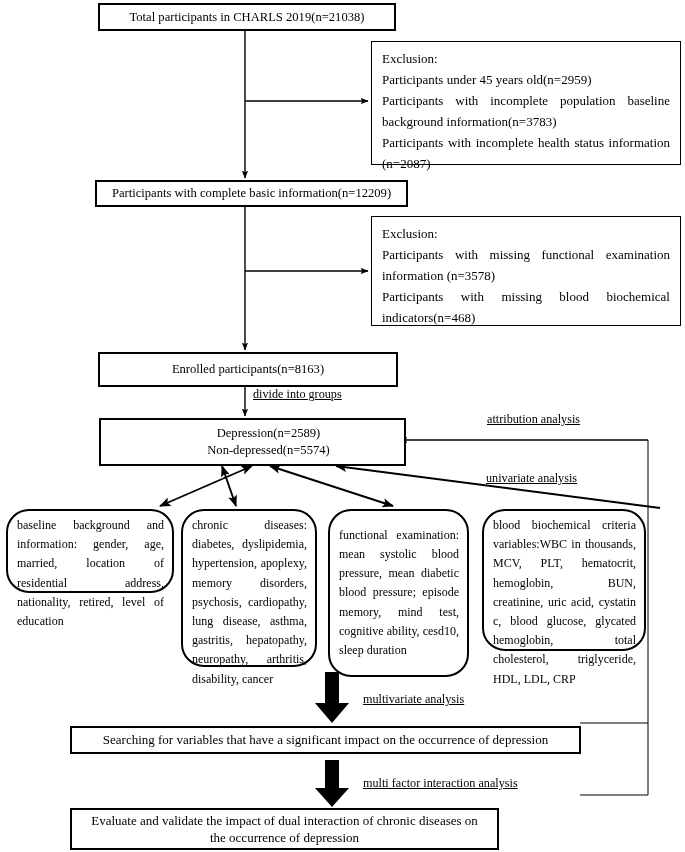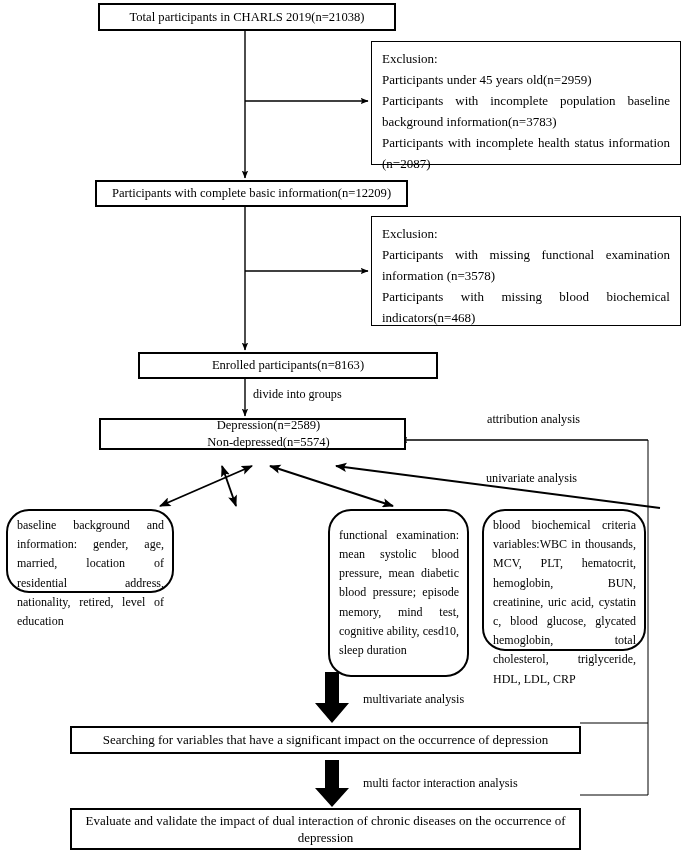--- a/index.html
+++ b/index.html
@@ -56,20 +56,21 @@
   .fs15 { font-size: 12.6px; }
   .fs14 { font-size: 13px; }
   .fs13 { font-size: 12.0px; }
   .lbl {
     position: absolute;
     font-family: "Liberation Serif", "DejaVu Serif", serif;
     font-size: 12.2px;
     color: #000000;
     white-space: nowrap;
     z-index: 3;
+    text-decoration: underline;
   }
   .fatarrow {
     position: absolute;
     z-index: 3;
   }
 </style>
 </head>
 <body>
 
 <div id="canvas">
@@ -121,44 +122,47 @@
   <div class="box ctr fs15 pad-a" style="left:95px; top:180px; width:313px; height:27px;">
     <span>Participants with complete basic information(n=12209)</span>
   </div>
 
   <div class="box thin just fs14 pad-b" style="left:371px; top:216px; width:310px; height:110px; justify-content:flex-start;">
     <div style="text-align-last:left;">Exclusion:</div>
     <div>Participants with missing functional examination information (n=3578)</div>
     <div>Participants with missing blood biochemical indicators(n=468)</div>
   </div>
 
-  <div class="box ctr fs15 pad-a" style="left:98px; top:352px; width:300px; height:27px;margin-left:40px;">
+  <div class="box ctr fs15 pad-a" style="left:98px; top:352px; width:300px; height:35px;">
     <span>Enrolled participants(n=8163)</span>
   </div>
 
   <div class="lbl" style="left:253px; top:387px;">
     <span>divide into groups</span>
   </div>
 
-  <div class="box ctr fs15" style="left:99px; top:418px; width:307px; height:32px;padding-left:32px;">
+  <div class="box ctr fs15" style="left:99px; top:418px; width:307px; height:48px;padding-left:32px;">
     <div>Depression(n=2589)</div>
     <div>Non-depressed(n=5574)</div>
   </div>
 
   <div class="lbl" style="left:487px; top:412px;">
     <span>attribution analysis</span>
   </div>
   <div class="lbl" style="left:486px; top:471px;">
     <span>univariate analysis</span>
   </div>
 
   <div class="box just-b fs13 pad-c" style="left:6px; top:509px; width:168px; height:84px; justify-content:flex-start;">
     <div>baseline background and information: gender, age, married, location of residential address, nationality, retired, level of education</div>
   </div>
 
+  <div class="box just-b fs13 pad-c" style="left:181px; top:509px; width:136px; height:158px; justify-content:flex-start;">
+    <div>chronic diseases: diabetes, dyslipidemia, hypertension, apoplexy, memory disorders, psychosis, cardiopathy, lung disease, asthma, gastritis, hepatopathy, neuropathy, arthritis, disability, cancer</div>
+  </div>
 
   <div class="box just-b fs13 pad-c" style="left:328px; top:509px; width:141px; height:168px; justify-content:center;">
     <div>functional examination: mean systolic blood pressure, mean diabetic blood pressure; episode memory, mind test, cognitive ability, cesd10, sleep duration</div>
   </div>
 
   <div class="box just-b fs13 pad-c" style="left:482px; top:509px; width:164px; height:142px; justify-content:flex-start;">
     <div>blood biochemical criteria variables:WBC in thousands, MCV, PLT, hematocrit, hemoglobin, BUN, creatinine, uric acid, cystatin c, blood glucose, glycated hemoglobin, total cholesterol, triglyceride, HDL, LDL, CRP</div>
   </div>
 
   <svg class="fatarrow" style="left:314px; top:672px;" width="36" height="52" viewBox="0 0 36 52" xmlns="http://www.w3.org/2000/svg">
@@ -172,17 +176,17 @@
     <span>Searching for variables that have a significant impact on the occurrence of depression</span>
   </div>
 
   <svg class="fatarrow" style="left:314px; top:760px;" width="36" height="48" viewBox="0 0 36 48" xmlns="http://www.w3.org/2000/svg">
     <path d="M11,0 L25,0 L25,28 L35,28 L18,47 L1,28 L11,28 Z" fill="#000000"></path>
   </svg>
   <div class="lbl" style="left:363px; top:776px;">
     <span>multi factor interaction analysis</span>
   </div>
 
-  <div class="box ctr fs14 pad-a" style="left:70px; top:808px; width:511px; height:42px;">
+  <div class="box ctr fs14 pad-a" style="left:70px; top:808px; width:429px; height:42px;">
     <span>Evaluate and validate the impact of dual interaction of chronic diseases on the occurrence of depression</span>
   </div>
 
 </div>
 
 </body></html>

